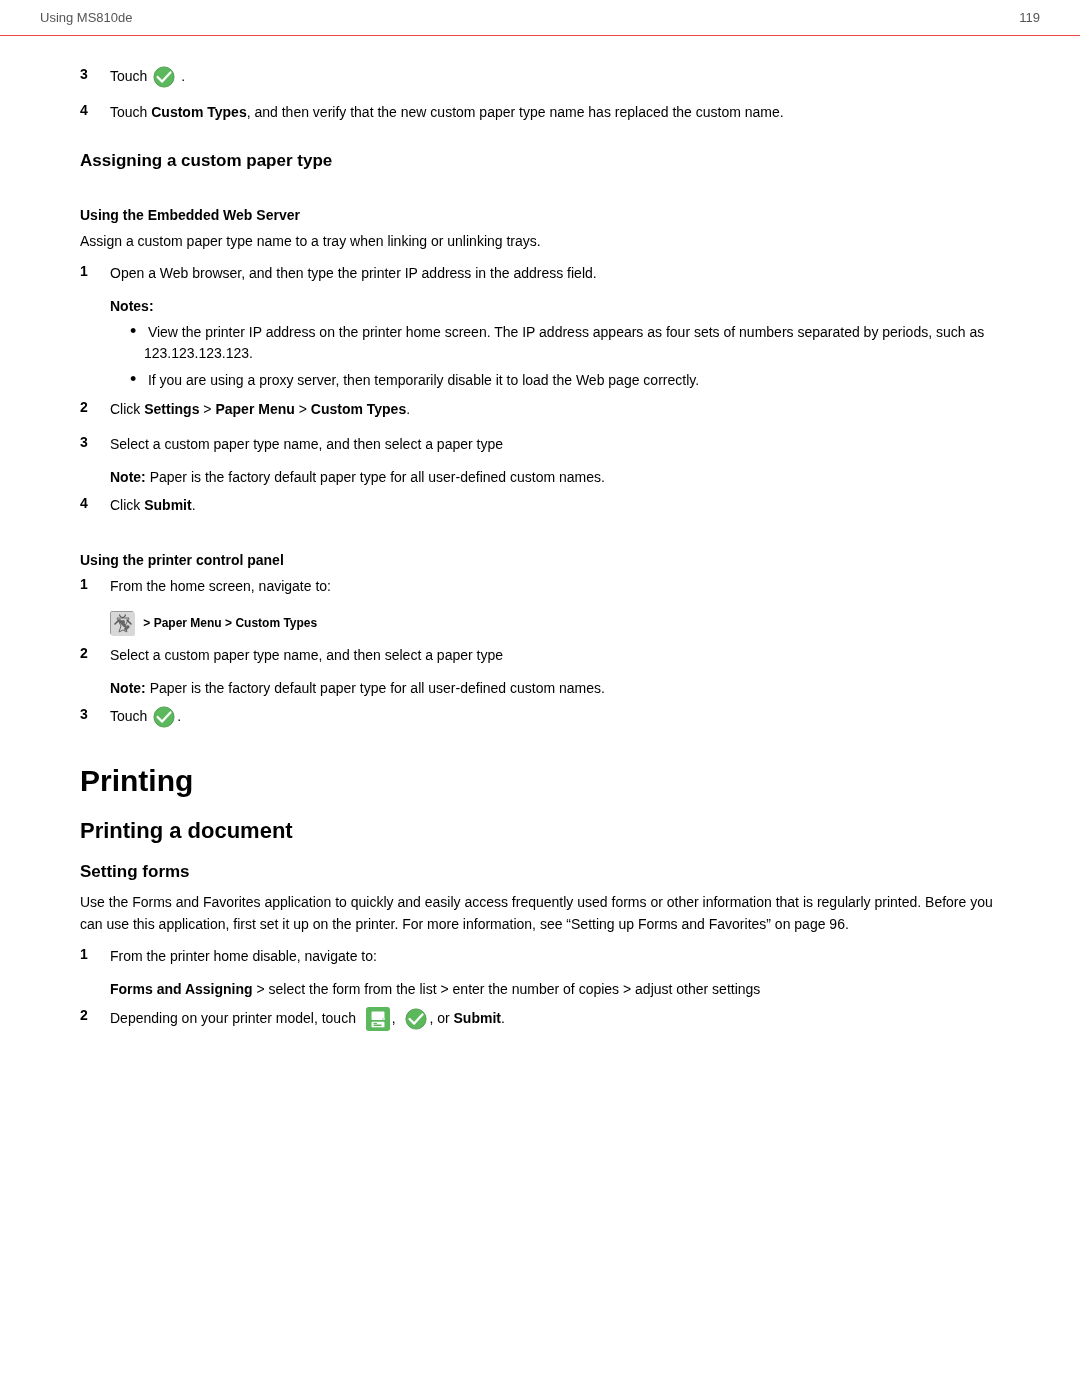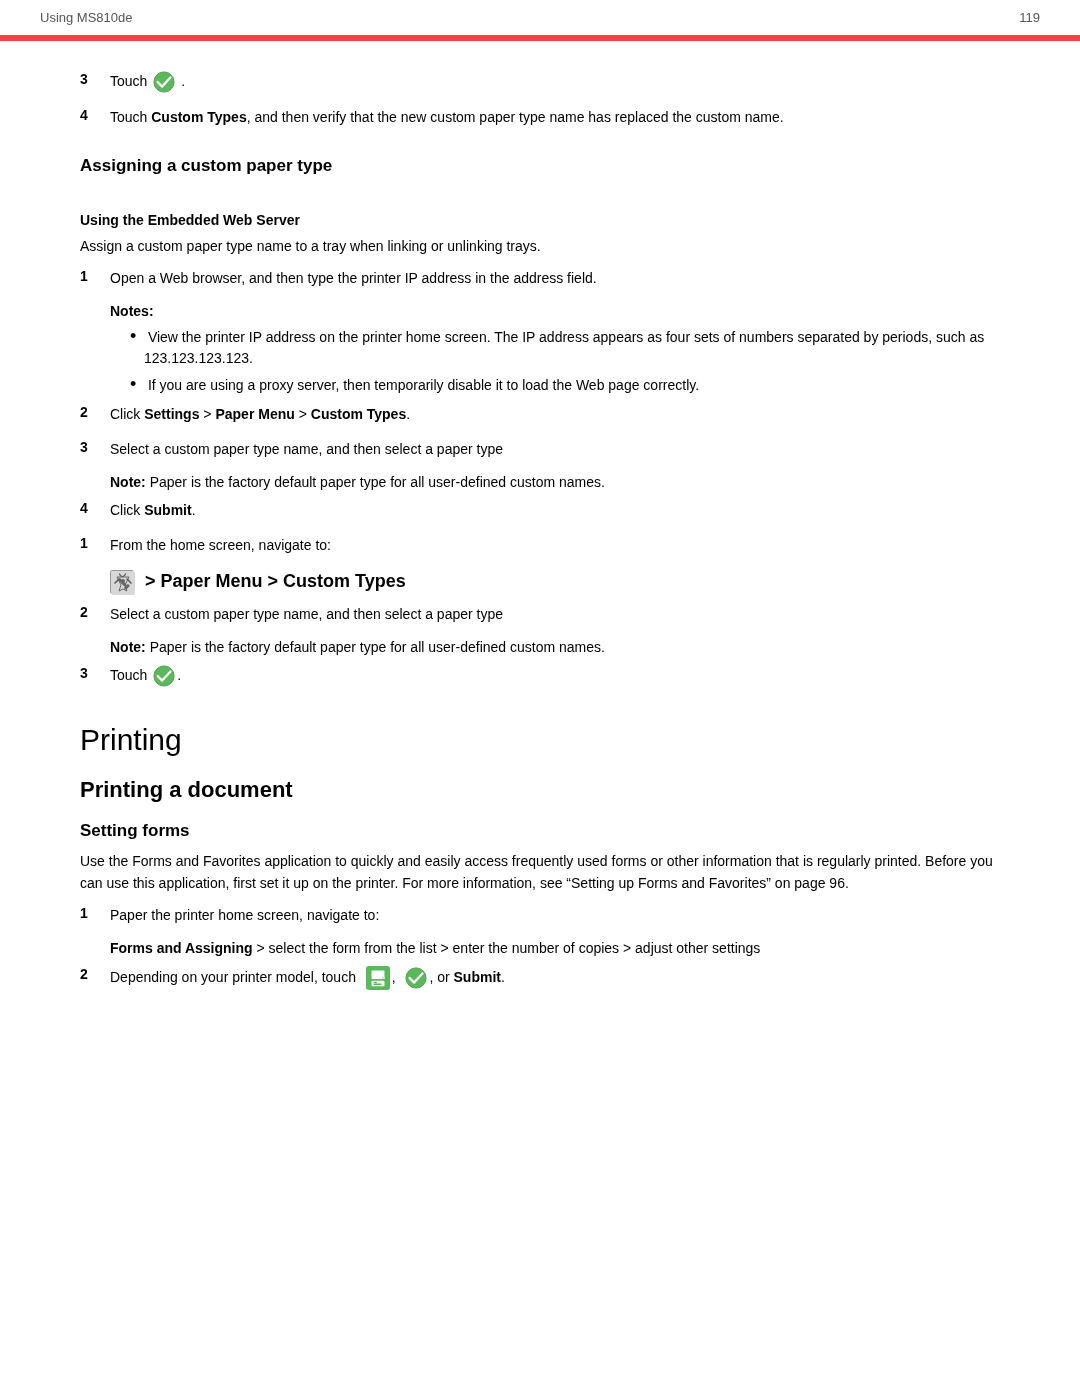--- a/index.html
+++ b/index.html
@@ -9,21 +9,21 @@
       color: #000;
       background: #fff;
       width: 1080px;
       min-height: 1397px;
     }
     .page-header {
       display: flex;
       justify-content: space-between;
       align-items: center;
       padding: 10px 40px;
-      border-bottom: 6px solid #ef4444;
+      border-bottom: 1px solid #ef4444;
       font-size: 13px;
       color: #555;
     }
     .page-content {
       padding: 30px 80px 40px 80px;
     }
     .step-item {
       display: flex;
       align-items: flex-start;
       margin-bottom: 14px;
@@ -111,26 +111,26 @@
       border: 1px solid #999;
       border-radius: 2px;
       margin-right: 6px;
       position: relative;
     }
     .settings-icon svg {
       width: 24px;
       height: 24px;
     }
     .path-text {
-      font-size: 18px;
+      font-size: 12px;
       font-weight: bold;
     }
     .major-heading {
       font-size: 30px;
-      font-weight: normal;
+      font-weight: bold;
       margin-top: 36px;
       margin-bottom: 10px;
       border-bottom: none;
     }
     .major-subheading {
       font-size: 22px;
       font-weight: bold;
       margin-top: 20px;
       margin-bottom: 8px;
     }
@@ -215,20 +215,21 @@
 
   <div class="step-indent">
     <span class="note-label">Note:</span><span> Paper is the factory default paper type for all user-defined custom names.</span>
   </div>
 
   <div class="step-item">
     <span class="step-number">4</span>
     <span class="step-text">Click <strong>Submit</strong>.</span>
   </div>
 
+  <div class="subsection-heading">Using the printer control panel</div>
 
   <div class="step-item">
     <span class="step-number">1</span>
     <span class="step-text">From the home screen, navigate to:</span>
   </div>
 
   <div style="margin: 6px 0 10px 30px; display: flex; align-items: center;">
     <span class="settings-icon">
       <svg viewBox="0 0 24 24" xmlns="http://www.w3.org/2000/svg">
         <rect width="24" height="24" fill="#d8d8d8" rx="2"></rect>
@@ -272,21 +273,21 @@
   <div class="major-heading">Printing</div>
 
   <div class="major-subheading">Printing a document</div>
 
   <div class="minor-heading">Setting forms</div>
 
   <p class="body-text">Use the Forms and Favorites application to quickly and easily access frequently used forms or other information that is regularly printed. Before you can use this application, first set it up on the printer. For more information, see “Setting up Forms and Favorites” on page 96.</p>
 
   <div class="step-item">
     <span class="step-number">1</span>
-    <span class="step-text">Paper the printer home screen, navigate to:</span>
+    <span class="step-text">From the printer home disable, navigate to:</span>
   </div>
 
   <div class="step-indent">
     <strong>Forms and Assigning</strong><span> &gt; select the form from the list &gt; enter the number of copies &gt; adjust other settings</span>
   </div>
 
   <div class="step-item">
     <span class="step-number">2</span>
     <span class="step-text">
       Depending on your printer model, touch&nbsp;

